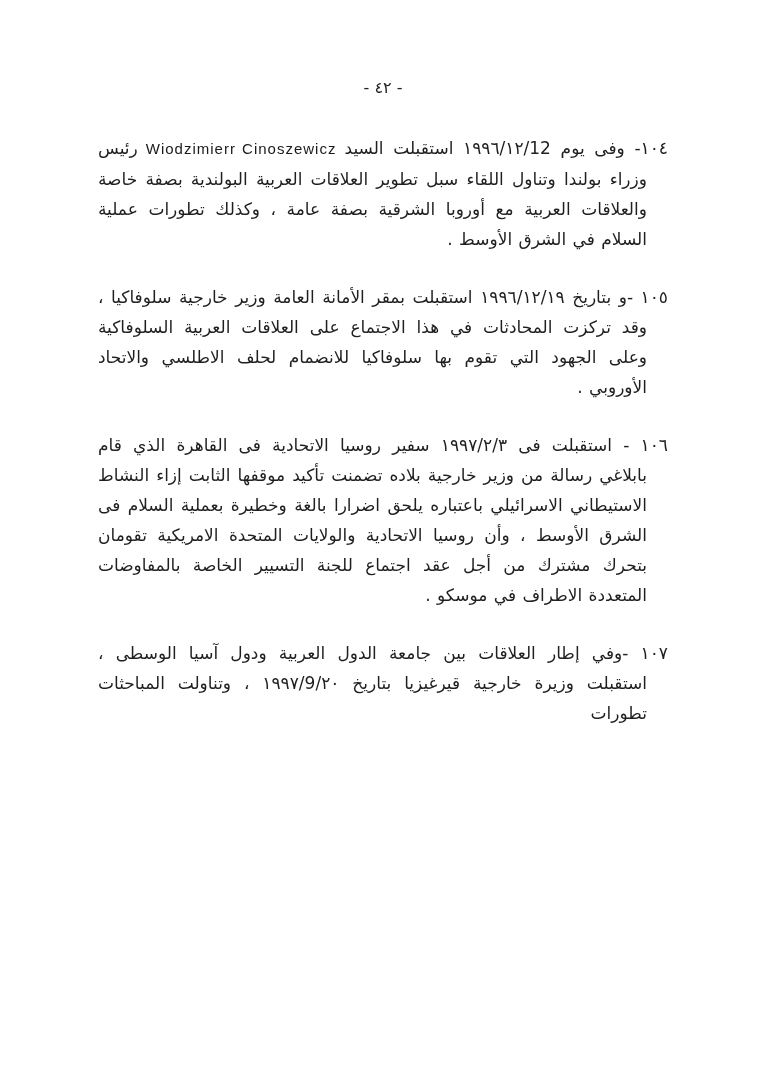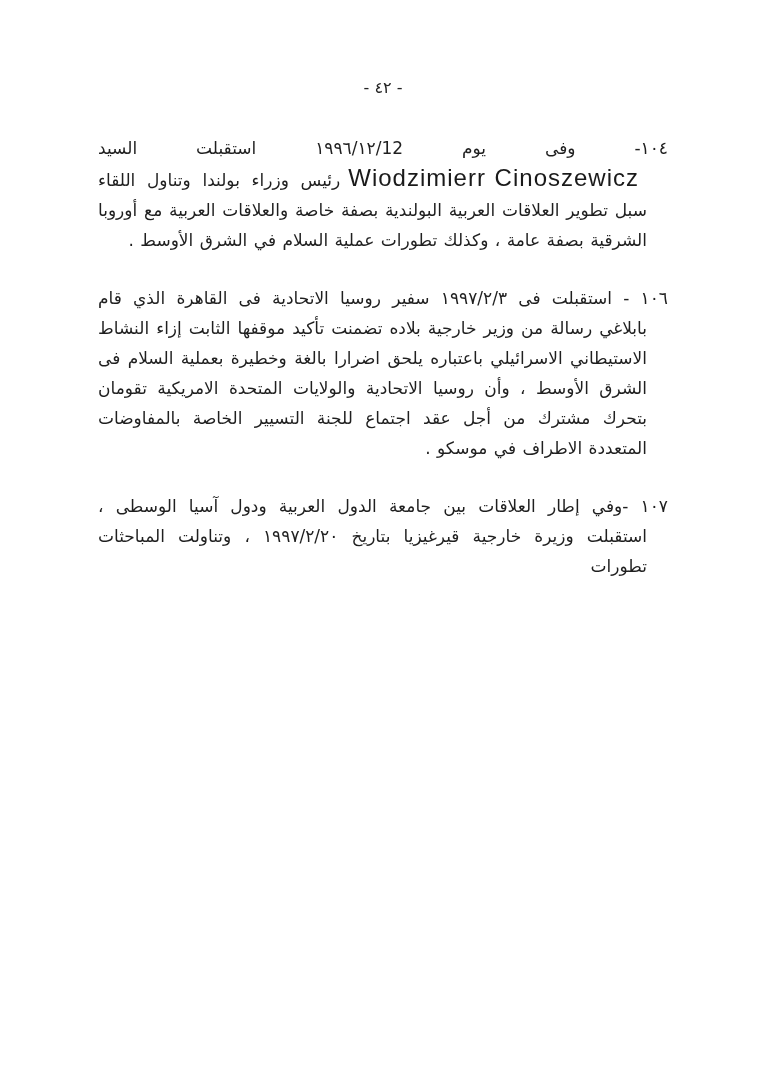--- a/index.html
+++ b/index.html
@@ -36,41 +36,42 @@
   }
   .para.numbered {
     padding-right: 21px;
     text-indent: -21px;
   }
   .latin-name {
     display: inline-block;
     direction: ltr;
     unicode-bidi: embed;
     font-family: "Liberation Sans", sans-serif;
-    font-size: 24px;
+    font-size: 15px;
     line-height: 30px;
     letter-spacing: 1px;
     margin: 0 8px;
     text-indent: 0;
     vertical-align: baseline;
     color: #1a1a1a;
   }
 </style>
 </head>
 <body>
 
 <div class="page">
 
   <div class="page-number">- ٤٢ -</div>
 
   <div>
 
 
     <p class="para numbered"><span>١٠٤- وفى يوم ١٩٩٦/١٢/12 استقبلت السيد</span><span class="latin-name">Wiodzimierr Cinoszewicz</span><span>رئيس وزراء بولندا وتناول اللقاء سبل تطوير العلاقات العربية البولندية بصفة خاصة والعلاقات العربية مع أوروبا الشرقية بصفة عامة ، وكذلك تطورات عملية السلام في الشرق الأوسط .</span></p>
 
+    <p class="para numbered">١٠٥ -و بتاريخ ١٩٩٦/١٢/١٩ استقبلت بمقر الأمانة العامة وزير خارجية سلوفاكيا ، وقد تركزت المحادثات في هذا الاجتماع على العلاقات العربية السلوفاكية وعلى الجهود التي تقوم بها سلوفاكيا للانضمام لحلف الاطلسي والاتحاد الأوروبي .</p>
 
     <p class="para numbered">١٠٦ - استقبلت فى ١٩٩٧/٢/٣ سفير روسيا الاتحادية فى القاهرة الذي قام بابلاغي رسالة من وزير خارجية بلاده تضمنت تأكيد موقفها الثابت إزاء النشاط الاستيطاني الاسرائيلي باعتباره يلحق اضرارا بالغة وخطيرة بعملية السلام فى الشرق الأوسط ، وأن روسيا الاتحادية والولايات المتحدة الامريكية تقومان بتحرك مشترك من أجل عقد اجتماع للجنة التسيير الخاصة بالمفاوضات المتعددة الاطراف في موسكو .</p>
 
-    <p class="para numbered">١٠٧ -وفي إطار العلاقات بين جامعة الدول العربية ودول آسيا الوسطى ، استقبلت وزيرة خارجية قيرغيزيا بتاريخ ١٩٩٧/٢/٢٠ ، وتناولت المباحثات تطورات</p>
+    <p class="para numbered">١٠٧ -وفي إطار العلاقات بين جامعة الدول العربية ودول آسيا الوسطى ، استقبلت وزيرة خارجية قيرغيزيا بتاريخ ١٩٩٧/9/٢٠ ، وتناولت المباحثات تطورات</p>
 
   </div>
 
 </div>
 
 </body></html>

